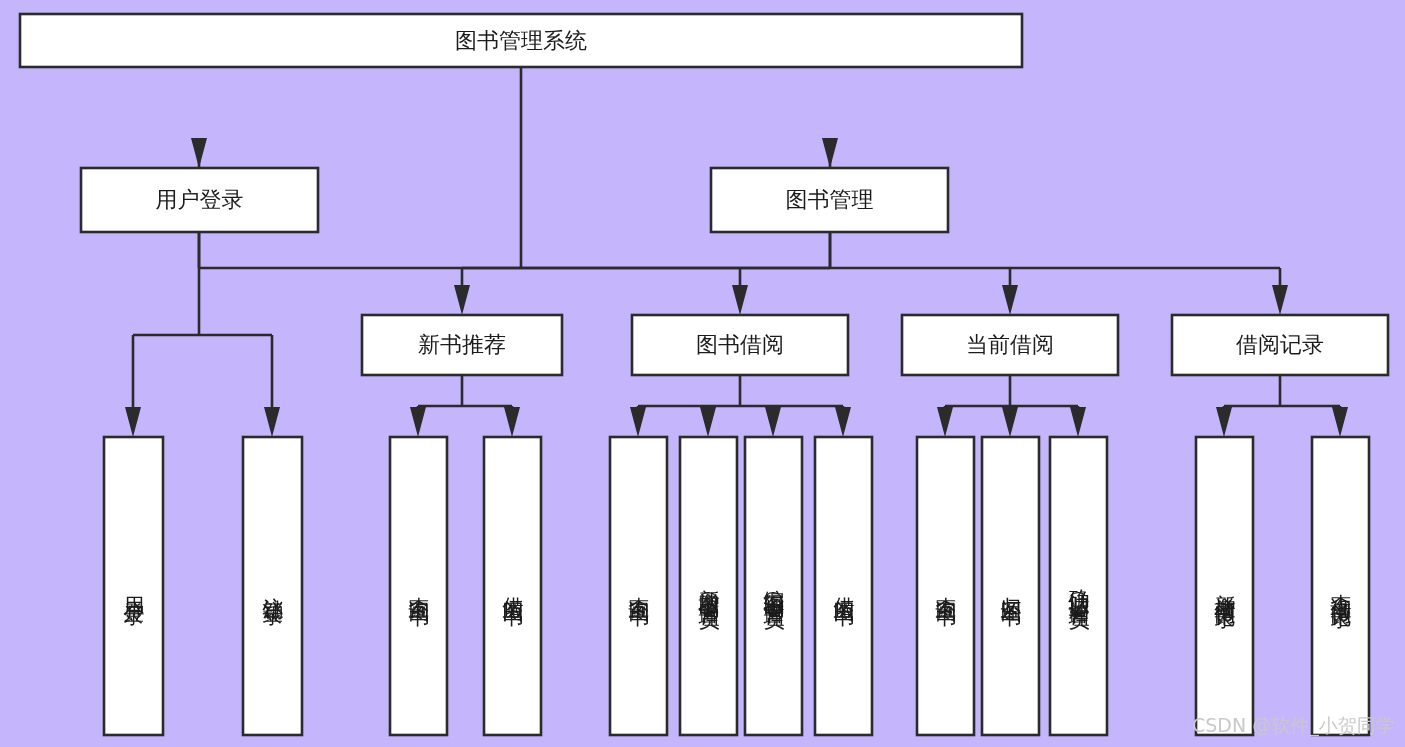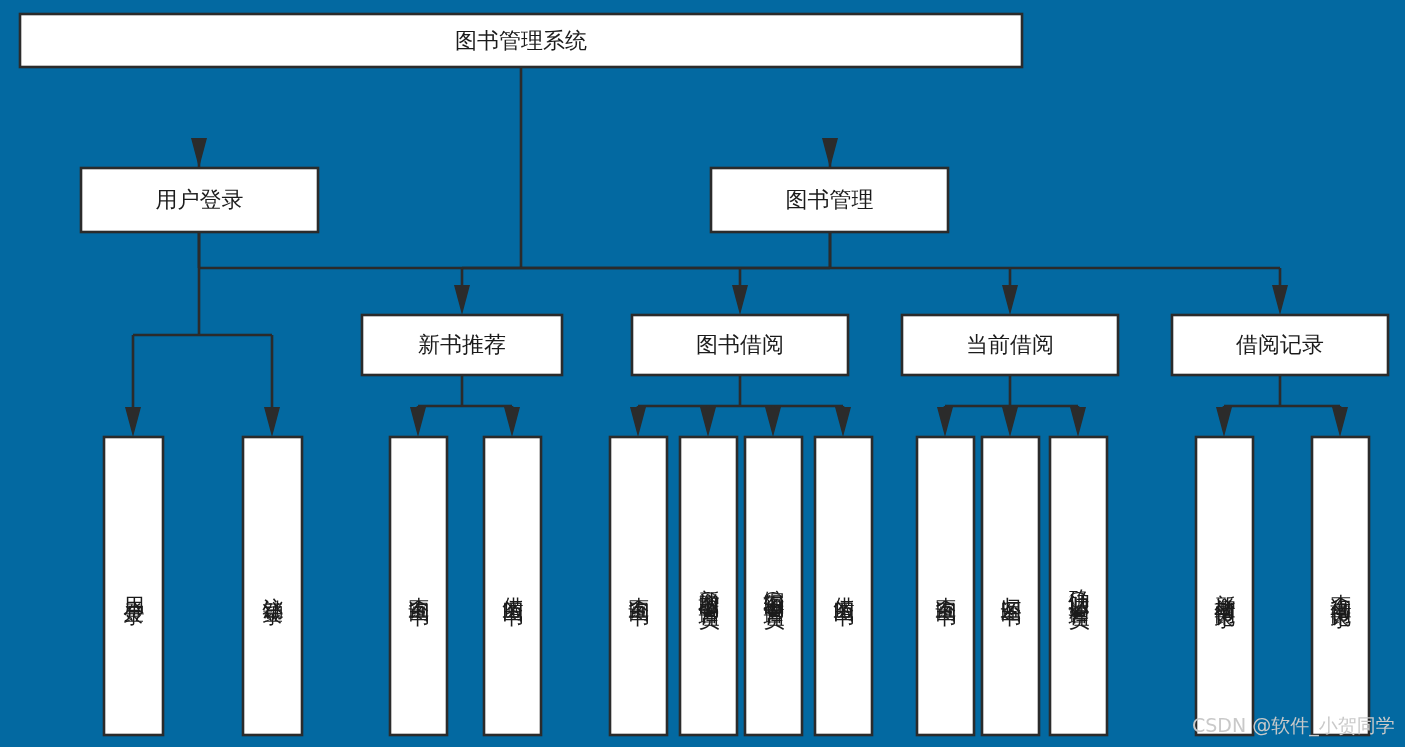--- a/index.html
+++ b/index.html
@@ -11,21 +11,21 @@
   body {
     width: 1405px;
     height: 747px;
     font-family: "DejaVu Sans", "Liberation Sans", sans-serif;
     overflow: hidden;
   }
   #diagram-root {
     position: relative;
     width: 1405px;
     height: 747px;
-    background: #0369a1;
+    background: #c4b5fd;
   }
   svg.flow {
     position: absolute;
     left: 0;
     top: 0;
     width: 1405px;
     height: 747px;
     display: block;
   }
   .node-rect {

